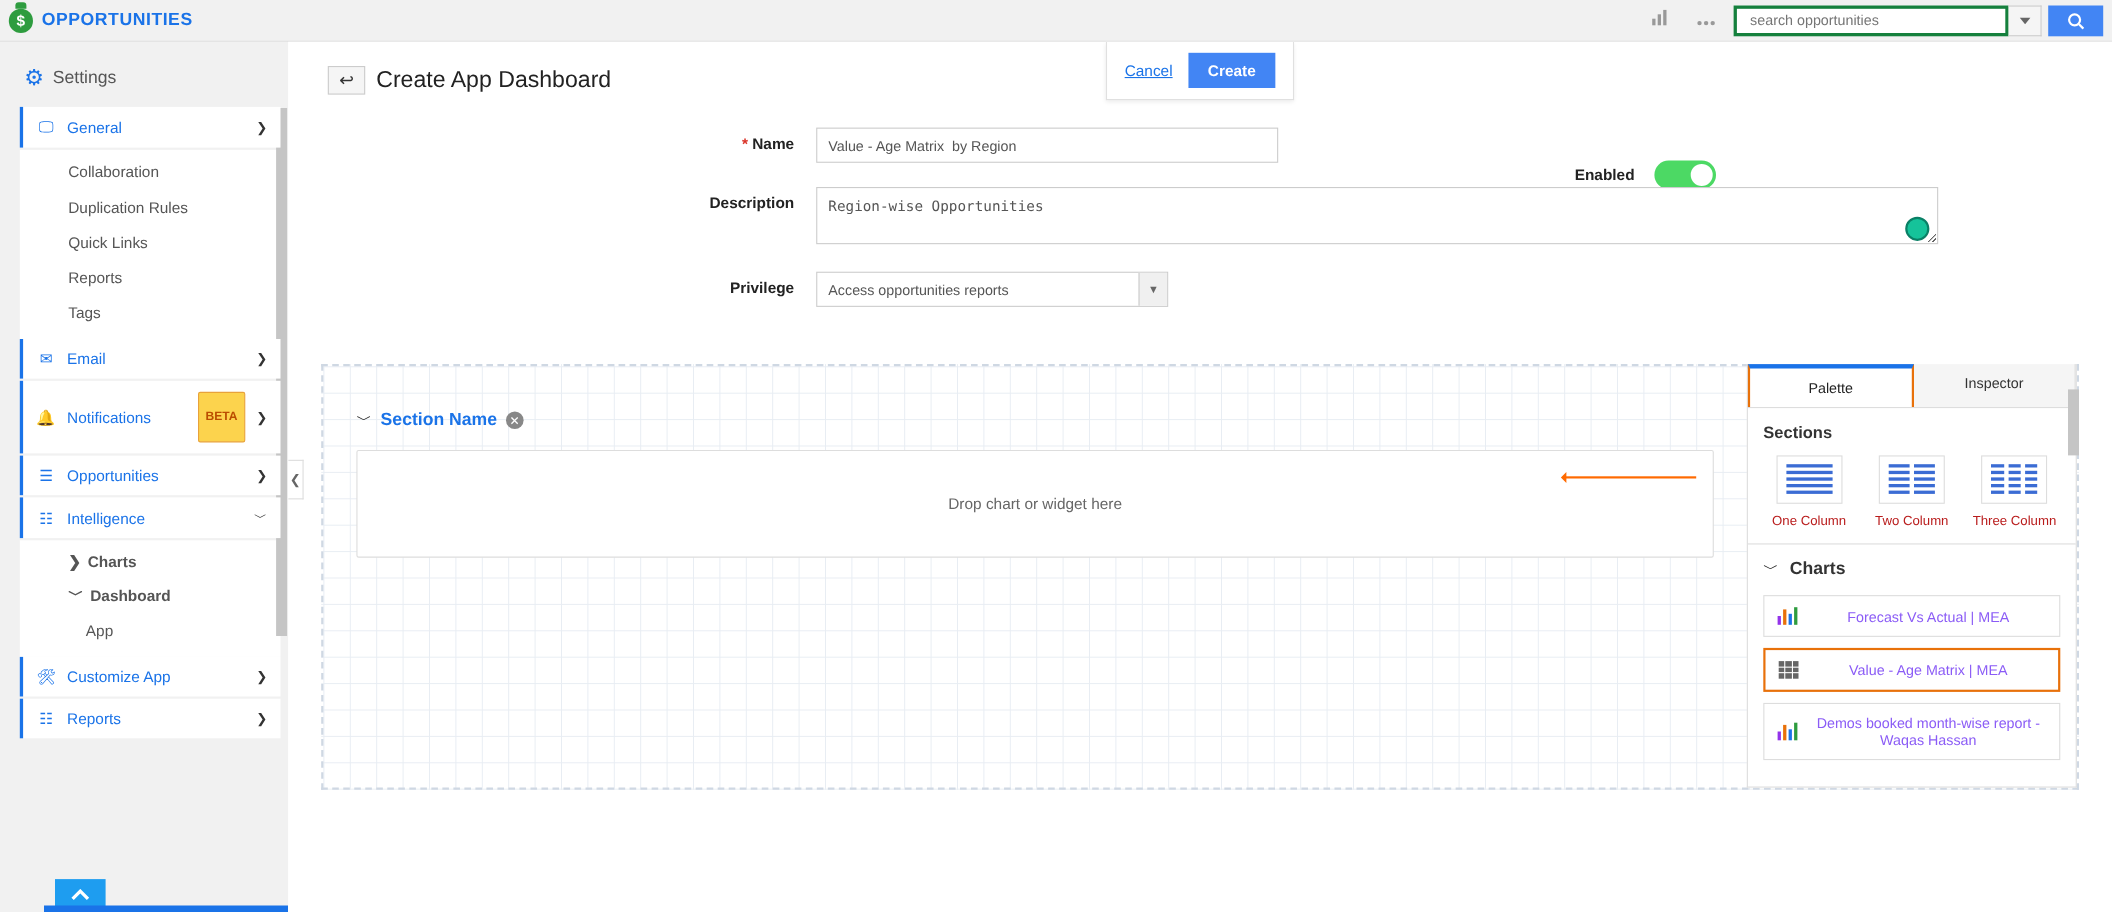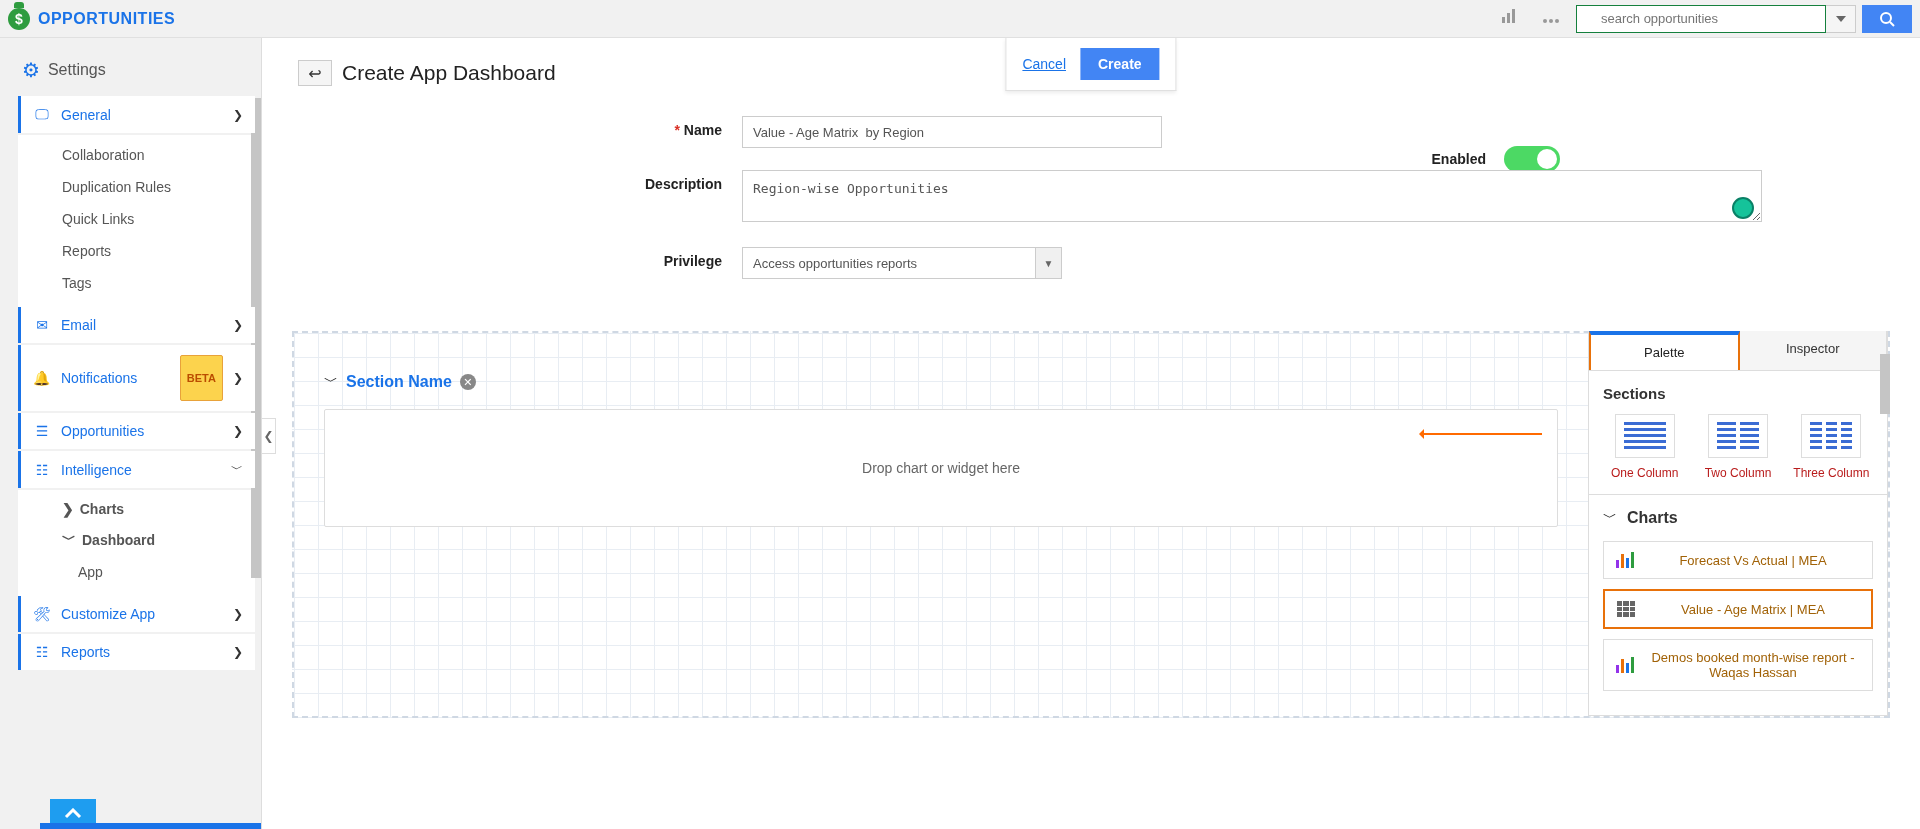--- a/index.html
+++ b/index.html
@@ -7,21 +7,21 @@
 
 
 .topbar { height: 38px; background: #f1f1f1; border-bottom: 1px solid #e0e0e0; display: flex; align-items: center; padding: 0 8px; }
 .topbar-left { display: flex; align-items: center; gap: 8px; }
 .money-icon { width: 22px; height: 22px; background: #2e9c3f; border-radius: 50%; display: flex; align-items: center; justify-content: center; color: #fff; font-weight: bold; font-size: 14px; position: relative; }
 .money-icon::before { content: ''; position: absolute; top: -6px; left: 50%; transform: translateX(-50%); width: 10px; height: 6px; background: #2e9c3f; border-radius: 3px 3px 0 0; }
 .app-title { color: #1a73e8; font-weight: bold; font-size: 16px; letter-spacing: 0.5px; }
 .topbar-right { margin-left: auto; display: flex; align-items: center; gap: 8px; }
 .topbar-icon { color: #999; font-size: 18px; padding: 4px 8px; cursor: pointer; }
 .search-container { display: flex; align-items: center; }
-.search-input { width: 250px; height: 28px; border: 1px solid #15803d; padding: 0 24px; font-size: 13px; color: #666; }
+.search-input { width: 250px; height: 28px; border: 3px solid #15803d; padding: 0 12px; font-size: 13px; color: #666; }
 .search-dropdown { width: 30px; height: 28px; border: 1px solid #ccc; border-left: none; background: #f5f5f5; cursor: pointer; display: flex; align-items: center; justify-content: center; }
 .search-btn { width: 50px; height: 28px; background: #4285f4; border: none; color: #fff; cursor: pointer; margin-left: 6px; display: flex; align-items: center; justify-content: center; }
 
 
 .layout { display: flex; height: calc(100vh - 38px); }
 
 
 .sidebar { width: 262px; background: #f1f1f1; padding: 12px 6px 12px 18px; border-right: 1px solid #ddd; position: relative; overflow-y: auto; }
 .sidebar-scroll { position: absolute; right: 0; top: 60px; width: 10px; height: 480px; background: #c5c5c5; }
 .settings-header { display: flex; align-items: center; gap: 8px; padding: 8px 4px 14px; }
@@ -68,21 +68,21 @@
 .toggle { width: 56px; height: 26px; background: #4cd964; border-radius: 13px; position: relative; cursor: pointer; }
 .toggle::after { content: ''; position: absolute; right: 3px; top: 3px; width: 20px; height: 20px; background: #fff; border-radius: 50%; }
 
 
 .builder { display: flex; margin: 0 30px; border: 2px dashed #cfd8e3; background-image: linear-gradient(#e8edf3 1px, transparent 1px), linear-gradient(90deg, #e8edf3 1px, transparent 1px); background-size: 24px 24px; min-height: 380px; }
 .builder-left { flex: 1; padding: 40px 30px; }
 .section-header { display: flex; align-items: center; gap: 8px; margin-bottom: 18px; }
 .section-chevron { color: #222; font-size: 14px; }
 .section-title { color: #1a73e8; font-weight: bold; font-size: 16px; }
 .section-close { width: 16px; height: 16px; background: #888; border-radius: 50%; color: #fff; display: flex; align-items: center; justify-content: center; font-size: 11px; cursor: pointer; }
-.drop-zone { background: #fff; border: 1px solid #ddd; border-radius: 2px; padding: 50px; text-align: center; color: #666; font-size: 14px; }
+.drop-zone { background: #fff; border: 1px solid #ddd; border-radius: 2px; padding: 40px; text-align: center; color: #666; font-size: 14px; }
 
 
 .palette-panel { width: 300px; background: #fff; border: 1px solid #ddd; border-top: none; margin-top: -2px; }
 .palette-scroll { position: absolute; right: 30px; top: 316px; width: 10px; height: 60px; background: #c5c5c5; }
 .palette-tabs { display: flex; border-bottom: 1px solid #ddd; }
 .palette-tab { flex: 1; padding: 10px; text-align: center; font-size: 13px; cursor: pointer; background: #f5f5f5; border-right: 1px solid #ddd; }
 .palette-tab.active { background: #fff; border: 2px solid #e8710a; border-top: 4px solid #1a73e8; border-bottom: none; color: #222; }
 .palette-section { padding: 14px; }
 .palette-section-title { font-weight: bold; font-size: 15px; margin-bottom: 12px; }
 .layouts-row { display: flex; gap: 10px; }
@@ -90,21 +90,21 @@
 .layout-icon { width: 60px; height: 44px; border: 1px solid #ddd; margin: 0 auto 8px; display: flex; align-items: center; justify-content: center; padding: 8px; }
 .layout-label { font-size: 12px; color: #b91c1c; }
 .col-lines { width: 100%; display: flex; gap: 4px; height: 28px; }
 .col { flex: 1; display: flex; flex-direction: column; gap: 3px; }
 .col span { height: 3px; background: #3b6cd4; }
 
 .charts-section { border-top: 1px solid #ddd; padding: 14px; }
 .charts-header { display: flex; align-items: center; gap: 10px; margin-bottom: 14px; }
 .charts-chevron { font-size: 14px; color: #222; }
 .charts-title { font-weight: bold; font-size: 16px; }
-.chart-item { border: 1px solid #ddd; padding: 10px 12px; margin-bottom: 10px; display: flex; align-items: center; gap: 12px; cursor: pointer; font-size: 13px; color: #a16207; }
+.chart-item { border: 1px solid #ddd; padding: 10px 12px; margin-bottom: 10px; display: flex; align-items: center; gap: 12px; cursor: pointer; font-size: 13px; color: #8b5cf6; }
 .chart-item.highlighted { border: 2px solid #e8710a; }
 .chart-icon { width: 18px; height: 16px; flex-shrink: 0; }
 .chart-icon.bars { display: flex; align-items: flex-end; gap: 2px; }
 .chart-icon.bars span { width: 3px; background: #e8710a; }
 .chart-icon.bars span:nth-child(1) { height: 8px; background: #9333ea; }
 .chart-icon.bars span:nth-child(2) { height: 14px; background: #e8710a; }
 .chart-icon.bars span:nth-child(3) { height: 10px; background: #1a73e8; }
 .chart-icon.bars span:nth-child(4) { height: 16px; background: #2e9c3f; }
 .chart-icon.grid { display: grid; grid-template-columns: repeat(3, 1fr); grid-template-rows: repeat(3, 1fr); gap: 1px; }
 .chart-icon.grid span { background: #666; }

